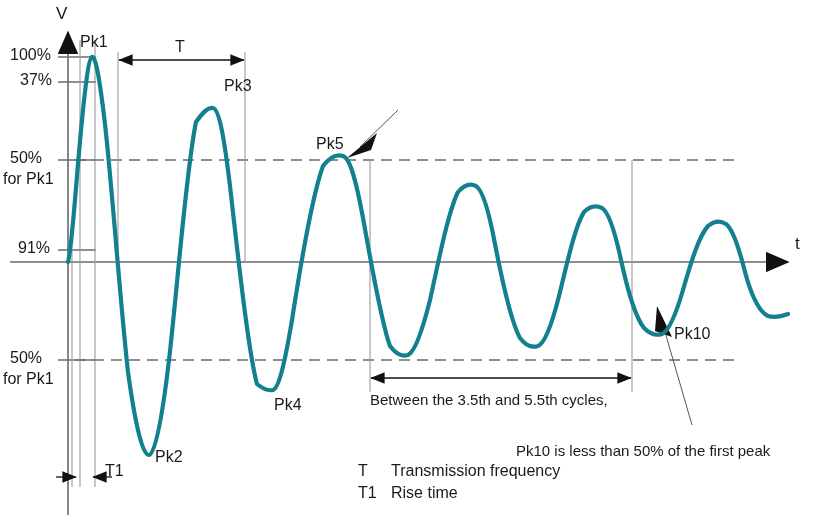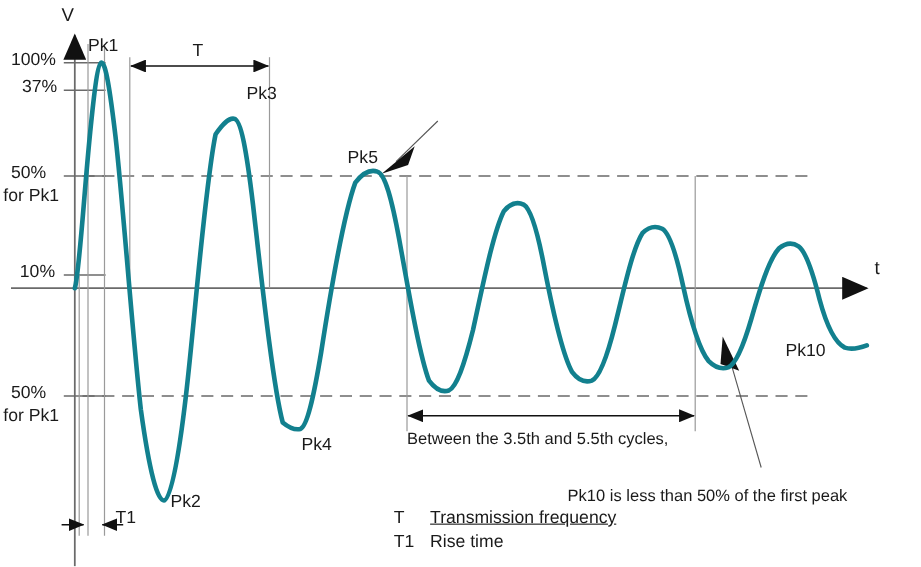--- a/index.html
+++ b/index.html
@@ -122,37 +122,37 @@
          C 774,318 780,317 788,314"></path>
   </svg>
 
   <div class="lbl ax" style="left:56px;top:4px;font-size:17px;">V</div>
   <div class="lbl ax" style="left:795px;top:234px;font-size:17px;">t</div>
 
   <div class="lbl tick" style="left:10px;top:46px;">100%</div>
   <div class="lbl tick" style="left:20px;top:71px;">37%</div>
   <div class="lbl tick" style="left:10px;top:149px;">50%</div>
   <div class="lbl tick" style="left:3px;top:170px;">for Pk1</div>
-  <div class="lbl tick" style="left:18px;top:239px;">10%</div>
+  <div class="lbl tick" style="left:18px;top:239px;">91%</div>
   <div class="lbl tick" style="left:10px;top:349px;">50%</div>
   <div class="lbl tick" style="left:3px;top:370px;">for Pk1</div>
 
   <div class="lbl pk" style="left:80px;top:33px;">Pk1</div>
   <div class="lbl pk" style="left:155px;top:448px;text-align:center;">Pk2</div>
   <div class="lbl pk" style="left:190px;top:77px;margin-left:34px;">Pk3</div>
   <div class="lbl pk" style="left:274px;top:396px;">Pk4</div>
   <div class="lbl pk" style="left:296px;top:135px;margin-left:20px;">Pk5</div>
-  <div class="lbl pk" style="left:674px;top:311px;margin-left:40px;">Pk10</div>
+  <div class="lbl pk" style="left:674px;top:325px;">Pk10</div>
 
   <div class="lbl pk" style="left:175px;top:38px;">T</div>
   <div class="lbl pk" style="left:105px;top:462px;">T1</div>
 
 
   <div class="lbl note" style="left:370px;top:391px;">Between the 3.5th and 5.5th cycles,</div>
 
   <div class="lbl note" style="left:516px;top:442px;">Pk10 is less than 50% of the first peak</div>
 
   <div class="lbl leg" style="left:358px;top:462px;">T</div>
-  <div class="lbl leg" style="left:391px;top:462px;text-decoration:underline;">Transmission frequency</div>
+  <div class="lbl leg" style="left:391px;top:462px;">Transmission frequency</div>
   <div class="lbl leg" style="left:358px;top:484px;">T1</div>
   <div class="lbl leg" style="left:391px;top:484px;">Rise time</div>
 
 </div>
 
 </body></html>

